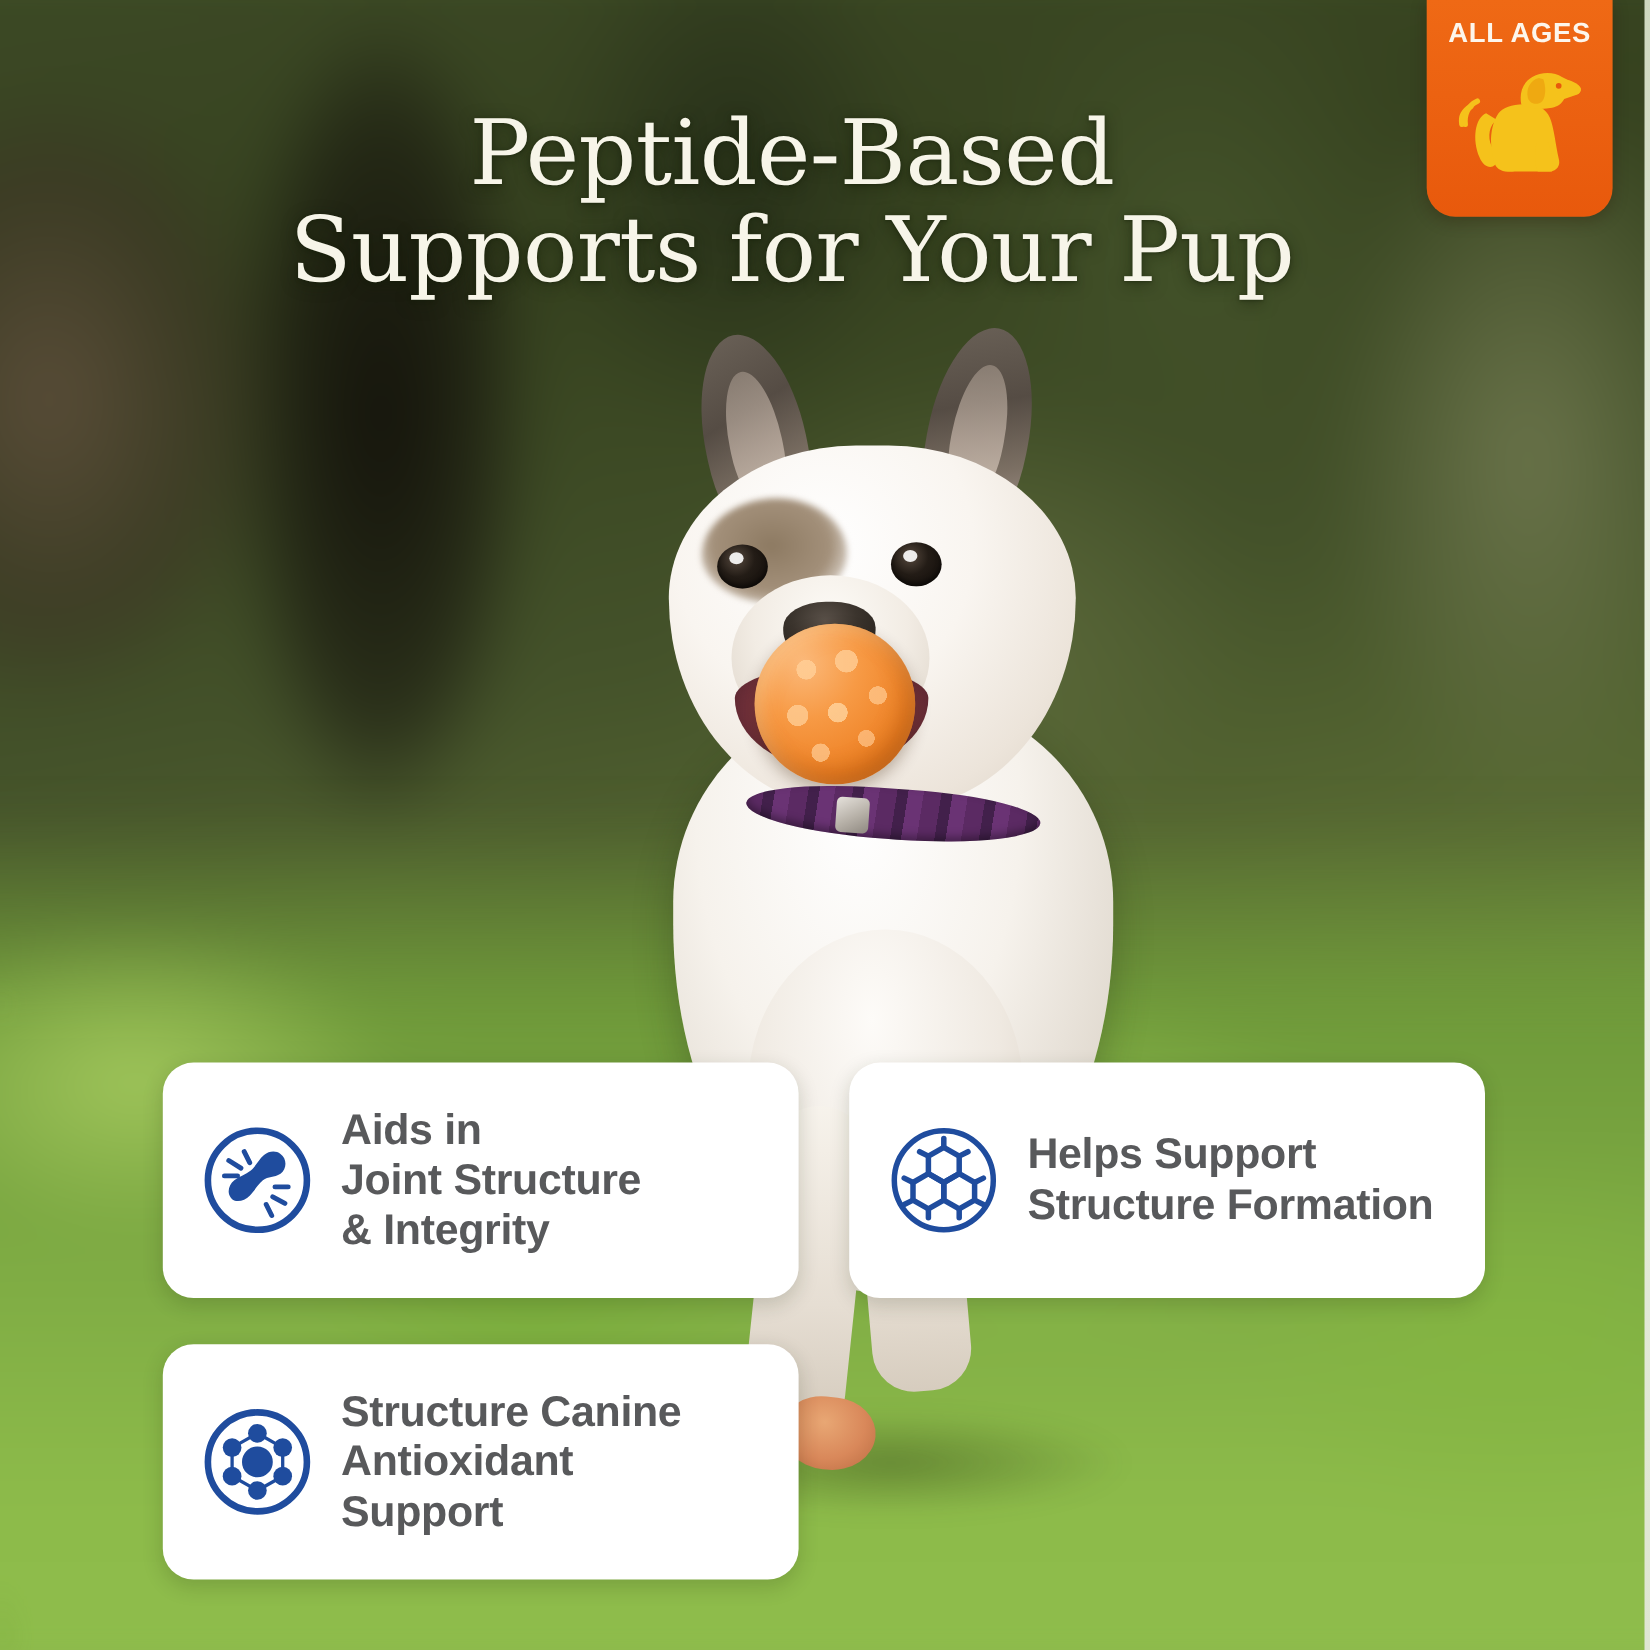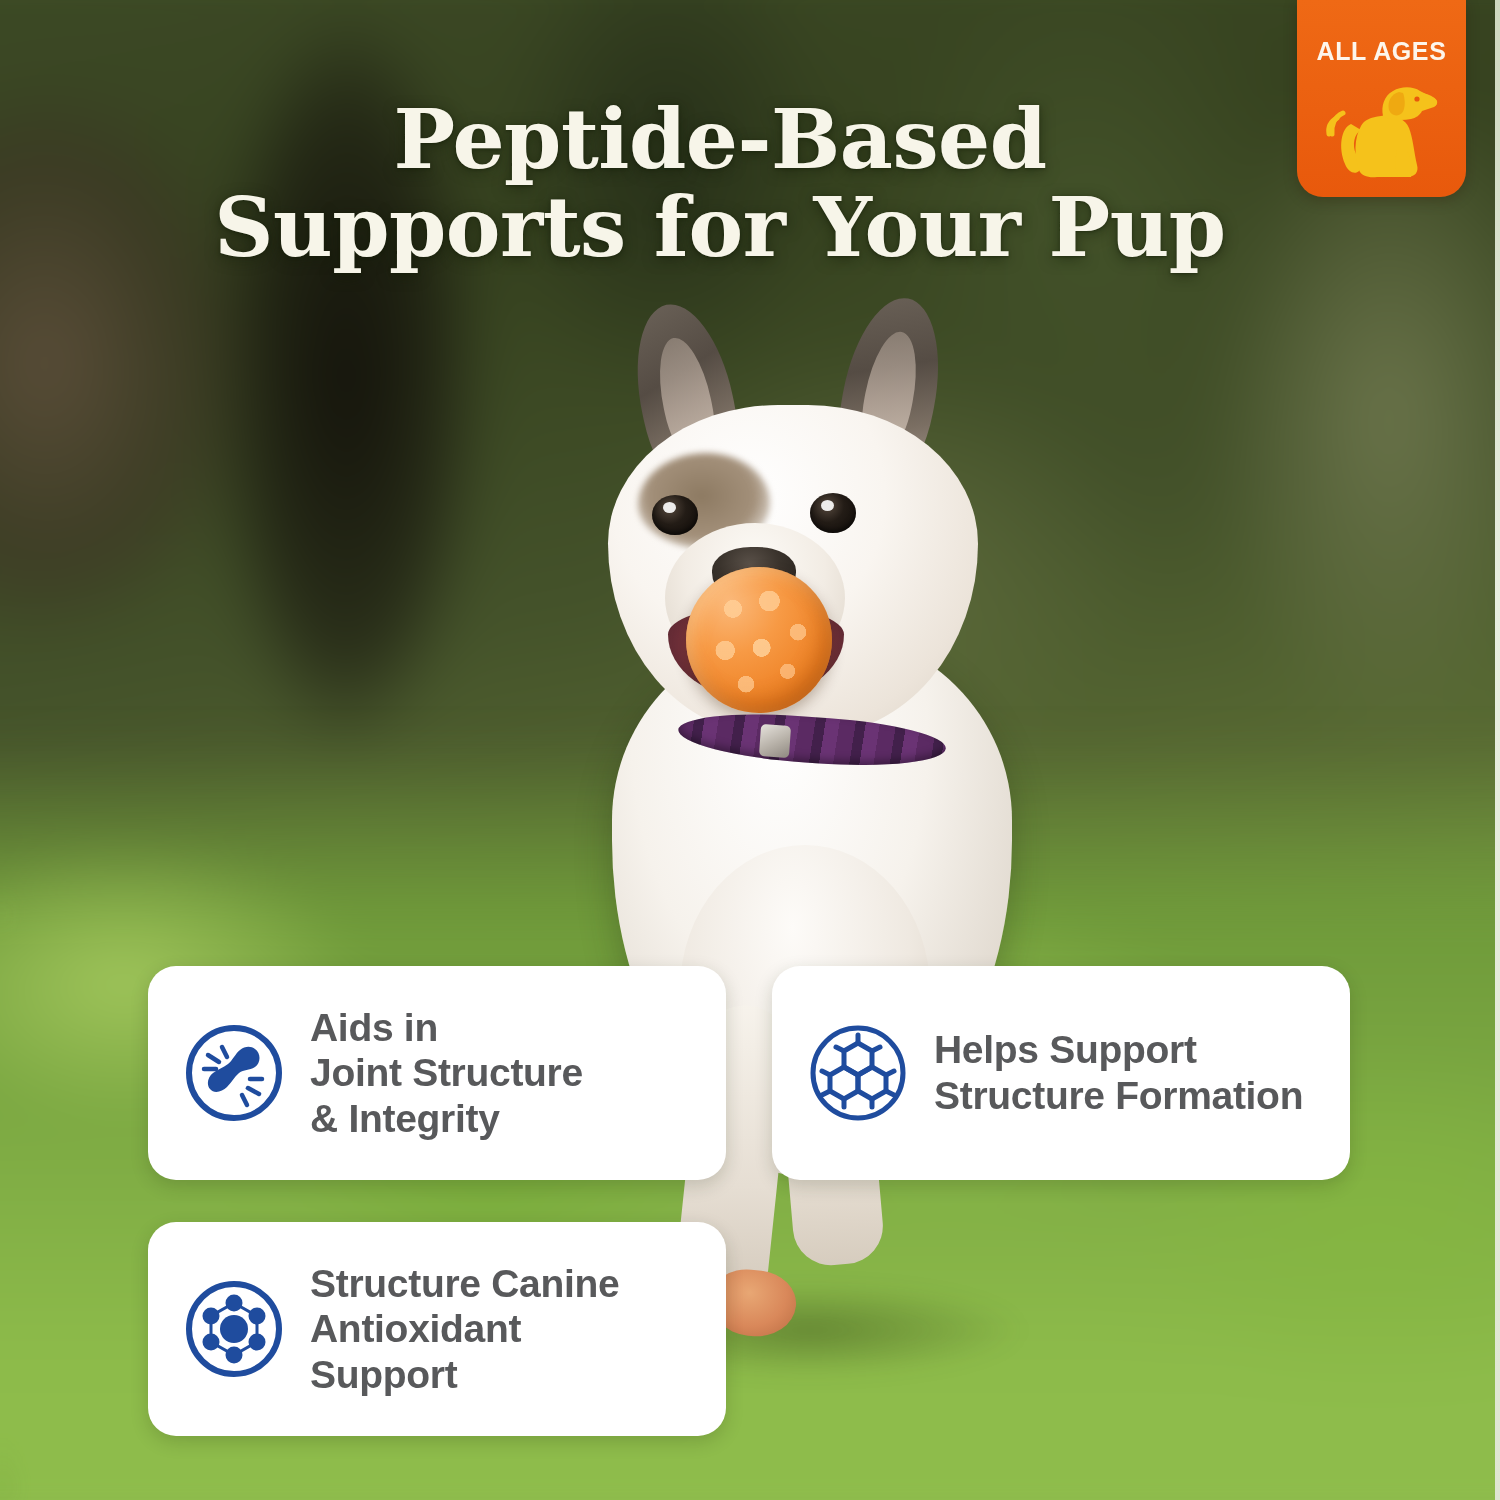--- a/index.html
+++ b/index.html
@@ -244,21 +244,21 @@
     filter: blur(10px);
   }
 
   
   .headline {
     position: absolute;
     left: 0; right: 0;
     top: 96px;
     text-align: center;
     font-family: "DejaVu Serif", serif;
-    font-weight: 700;
+    font-weight: 400;
     font-size: 82px;
     line-height: 1.07;
     letter-spacing: -0.5px;
     color: #f7f5e9;
     text-shadow: 0 3px 14px rgba(20,30,8,.55), 0 1px 3px rgba(20,30,8,.5);
     padding: 0 170px 0 110px;
     z-index: 5;
   }
   .headline .l2 { display: block; }
 
@@ -271,21 +271,21 @@
     height: 197px;
     background: linear-gradient(180deg, #ef6915 0%, #e8590c 100%);
     border-radius: 0 0 26px 26px;
     z-index: 10;
     display: flex;
     flex-direction: column;
     align-items: center;
     box-shadow: 0 4px 14px rgba(40,20,0,.28);
   }
   .badge-label {
-    margin-top: 37px;
+    margin-top: 16px;
     font-family: "Liberation Sans", sans-serif;
     font-weight: 700;
     font-size: 25px;
     letter-spacing: .6px;
     color: #fdf6ec;
     white-space: nowrap;
   }
   .badge-dog-icon {
     margin-top: 6px;
     width: 122px;

